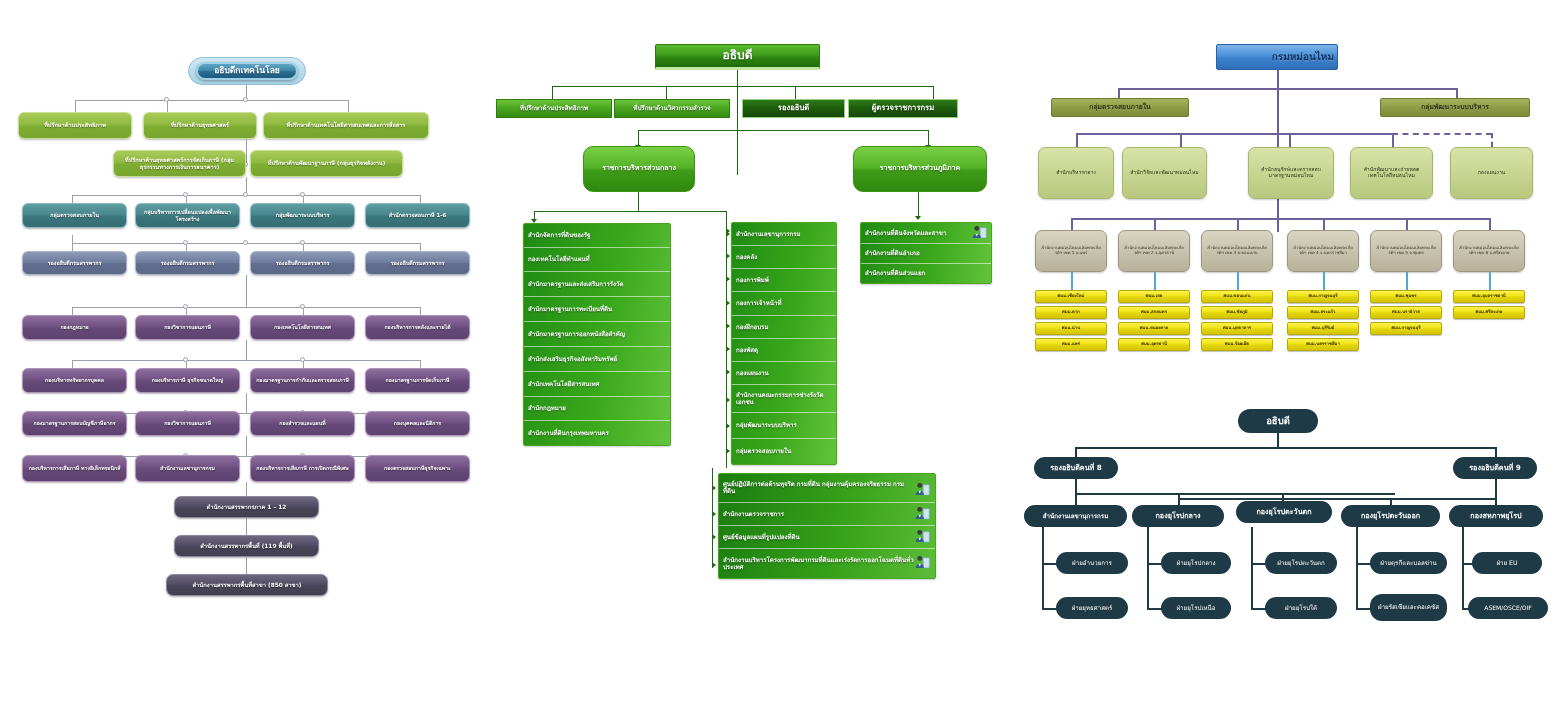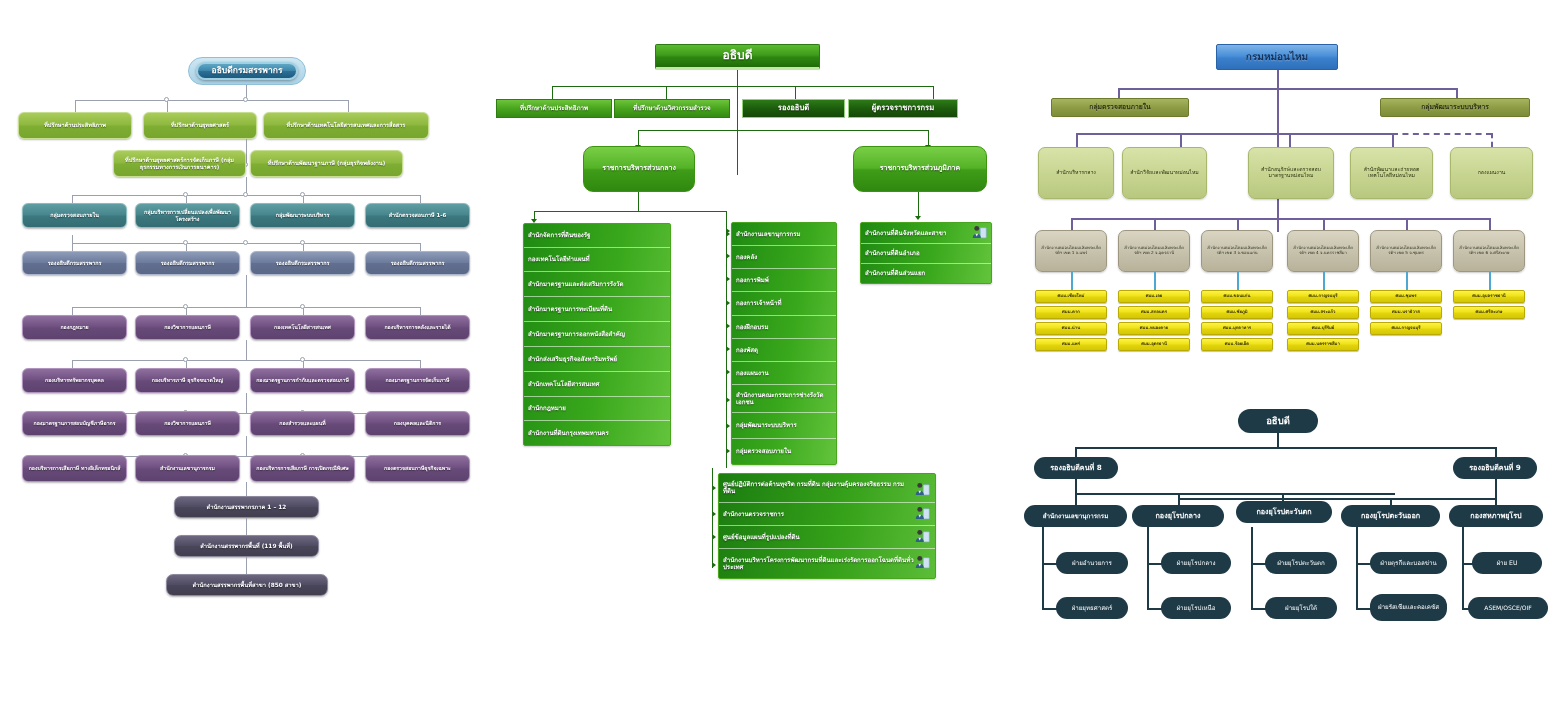--- a/index.html
+++ b/index.html
@@ -153,21 +153,21 @@
   .person {
     position: absolute; width: 17px; height: 15px;
   }
 
   
   .c-root {
     border-radius: 2px;
     background: linear-gradient(180deg,#7fb4e8 0%,#4a90d9 45%,#3a80cc 55%,#2f6fba 100%);
     border: 1px solid #2a62a8;
     font-size: 10px; font-weight: bold;
-    color: #13325c; text-shadow: 0 1px 0 rgba(255,255,255,.25);
+    color: #13325c; text-shadow: 0 1px 0 rgba(255,255,255,.25); text-align: right;
   }
   .c-olive {
     border-radius: 2px;
     background: linear-gradient(180deg,#a8b560 0%,#8d9c45 50%,#7d8c38 100%);
     border: 1px solid #6d7b2d;
     font-size: 6.8px; font-weight: bold;
     color: #2e3310; text-shadow: 0 1px 0 rgba(255,255,255,.2);
   }
   .c-pale {
     border-radius: 7px;
@@ -222,21 +222,21 @@
 </style>
 </head>
 <body>
 
 <div id="canvas">
 
   <div class="panel" style="left:0;top:0;width:500px;height:620px;">
 
     <div class="a-root-wrap" style="left:188px;top:57px;width:118px;height:28px;"></div>
     <div class="node a-root" style="left:196px;top:62px;width:102px;height:18px;">
-      <span>อธิบดีกรมสรรพากร</span>
+      <span>อธิบดีกเทคโนโลย</span>
     </div>
 
     <div class="conn v" style="left:246px;top:85px;height:15px;"></div>
     <div class="conn h" style="left:75px;top:100px;width:273px;"></div>
     <div class="conn v" style="left:75px;top:100px;height:12px;"></div>
     <div class="conn v" style="left:167px;top:100px;height:12px;"></div>
     <div class="conn v" style="left:348px;top:100px;height:12px;"></div>
     <div class="dot" style="left:164px;top:97px;"></div>
     <div class="dot" style="left:243px;top:97px;"></div>
 

